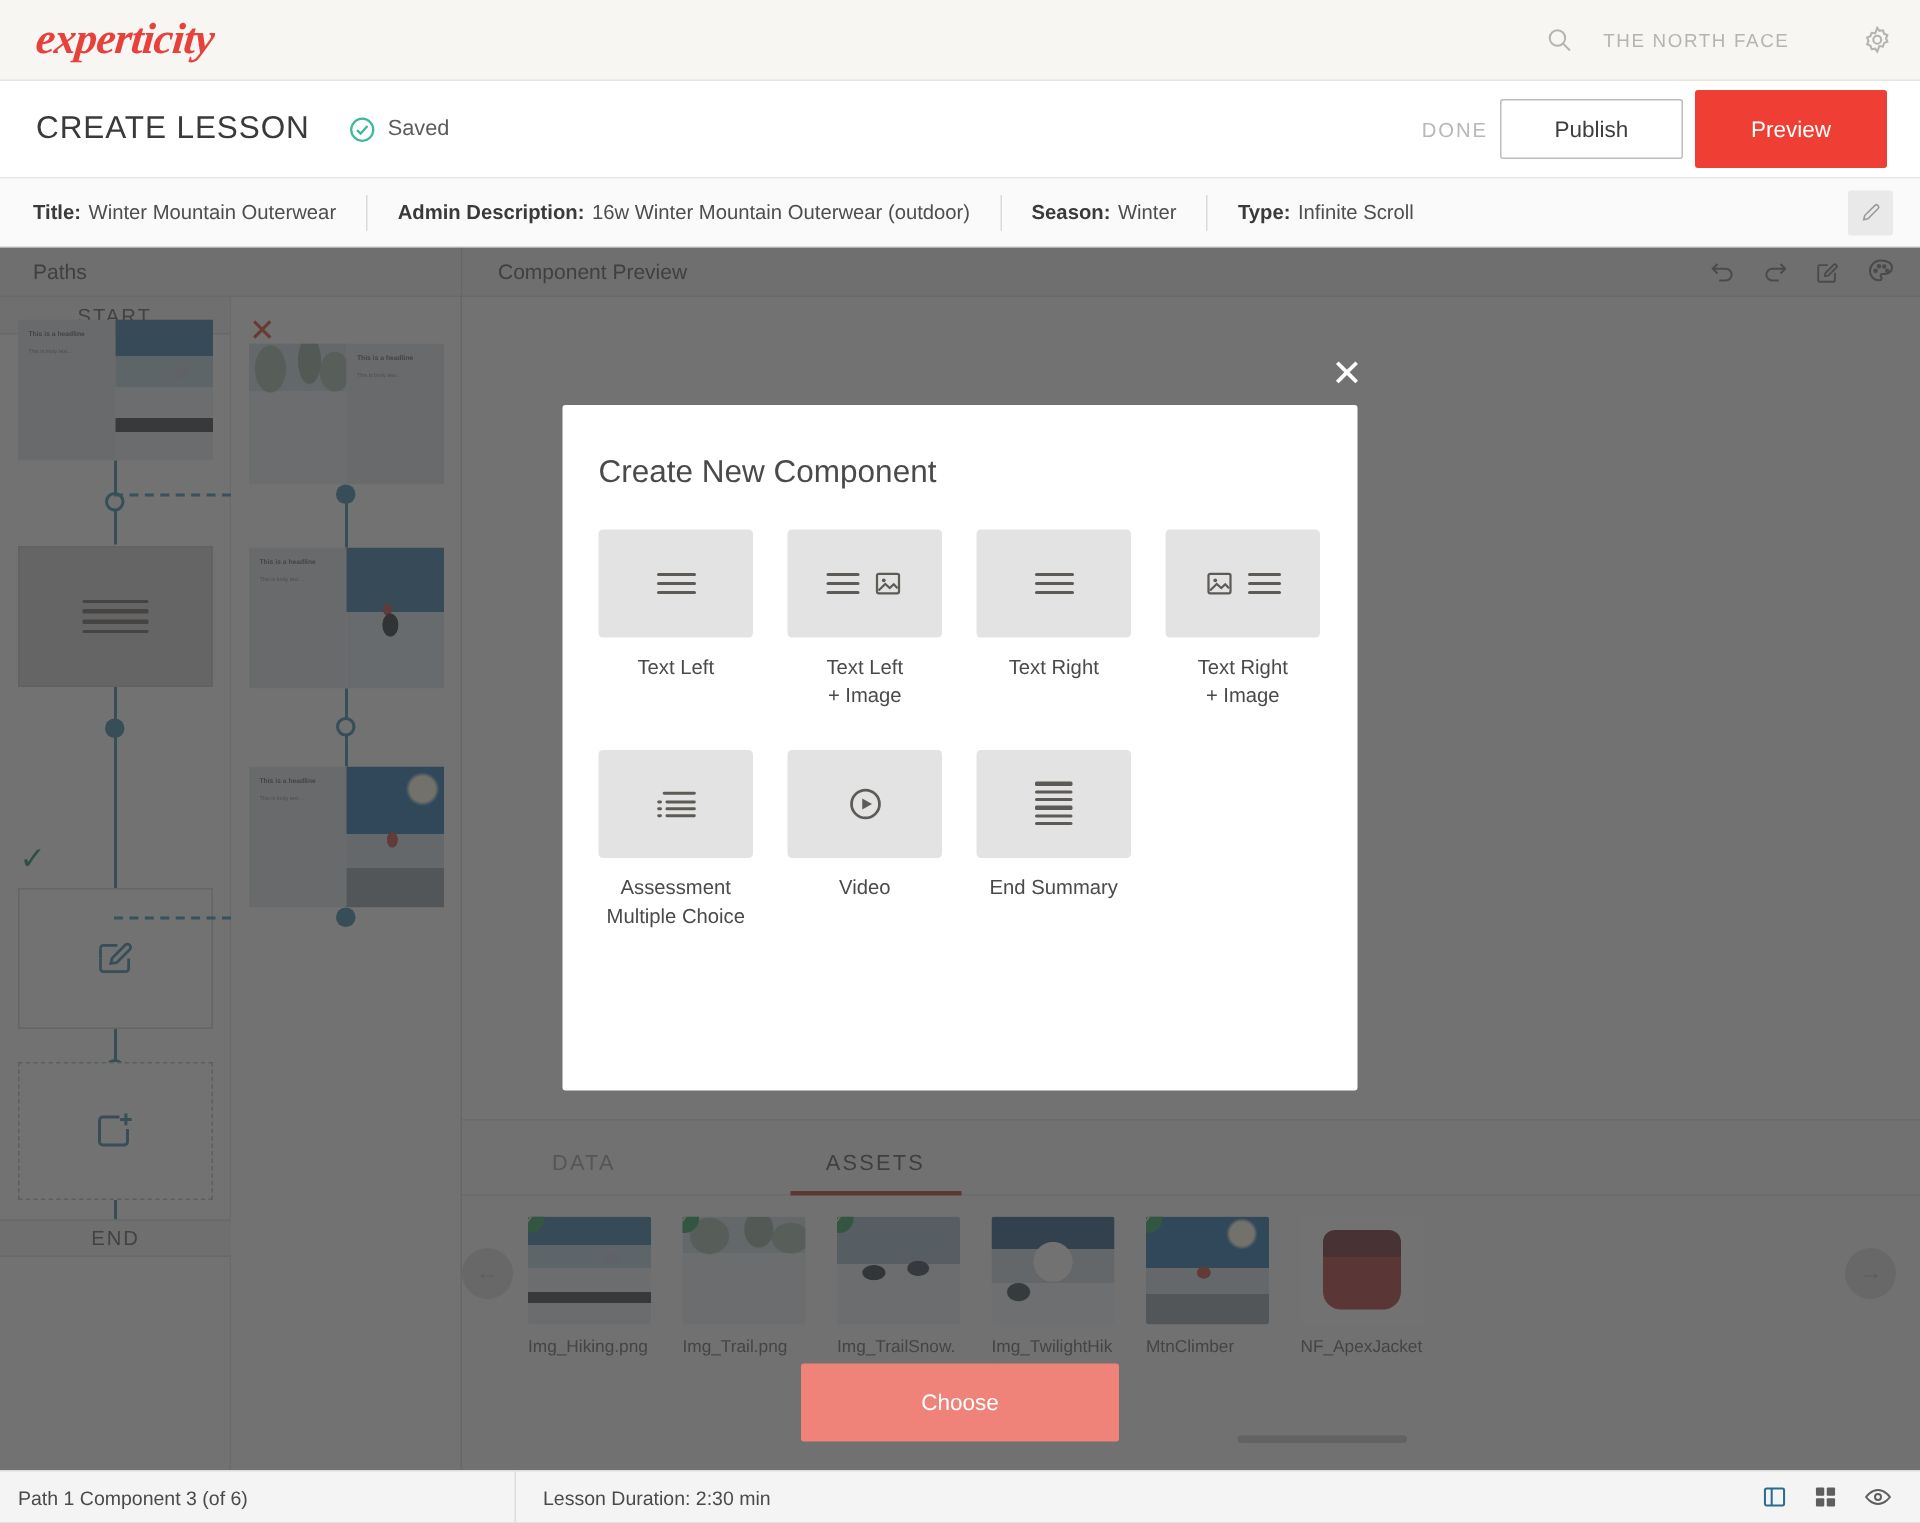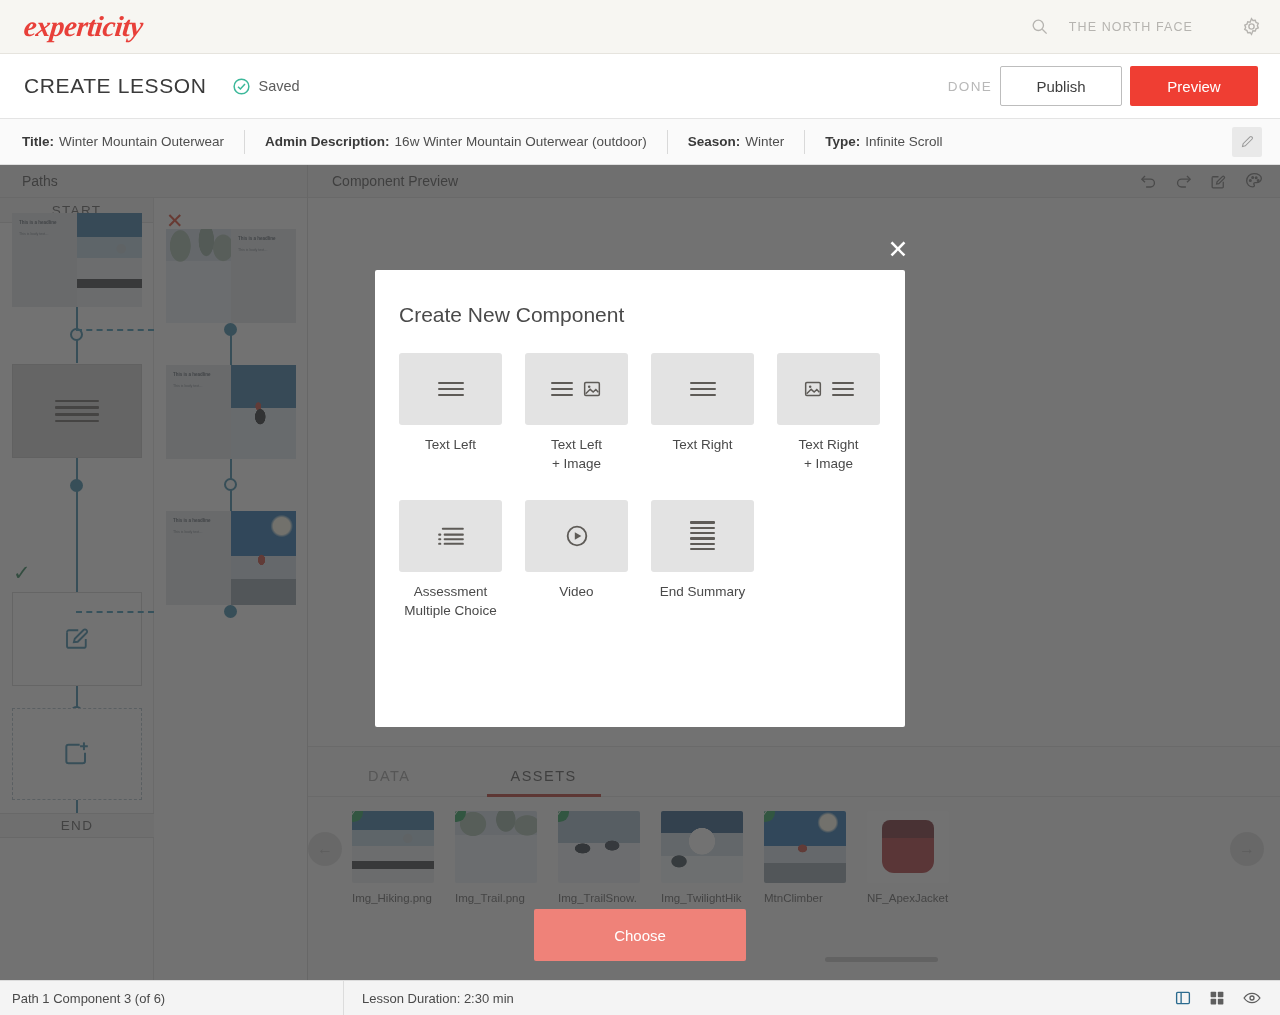--- a/index.html
+++ b/index.html
@@ -50,21 +50,21 @@
   .saved-text { font-size: 14.5px; color: #5c5c5c; }
   .act-right { margin-left: auto; margin-right: 22px; display: flex; align-items: center; gap: 8px; }
   .done-label { font-size: 13.5px; letter-spacing: 1.3px; color: #b8b8b8; text-transform: uppercase; }
   .btn-publish {
     width: 122px; height: 40px; background: #fff;
     border: 1px solid #bdbdbd; border-radius: 2px;
     font-size: 15px; color: #3d3d3d; cursor: pointer;
     font-family: "Liberation Sans", sans-serif;
   }
   .btn-preview {
-    width: 128px; height: 40px; background: #ef3e33;
+    width: 128px; height: 52px; background: #ef3e33;
     border: none; border-radius: 2px;
     font-size: 15px; color: #fff; cursor: pointer;
     font-family: "Liberation Sans", sans-serif;
   }
 
   
   .metabar {
     position: absolute; top: 119px; left: 0; width: 1280px; height: 46px;
     background: #fafafa; border-bottom: 1px solid #e0e0e0;
     display: flex; align-items: center; font-size: 13.5px; color: #4a4a4a;
@@ -139,21 +139,21 @@
   .canvas { height: 548px; background: #ffffff; }
 
   
   .assets-panel { position: absolute; left: 0; top: 581px; width: 972px; height: 234px; background: #fafafa; border-top: 1px solid #e2e2e2; }
   .tabs { height: 50px; display: flex; align-items: flex-end; border-bottom: 1px solid #e0e0e0; gap: 20px; }
   .tab {
     font-size: 14.5px; letter-spacing: 1.5px; color: #999;
     padding-bottom: 12px; cursor: pointer; position: relative;
   }
   .tab-data { margin-left: 60px; }
-  .tab-assets { margin-left: 80px; color: #4a4a4a; }
+  .tab-assets { margin-left: 120px; color: #4a4a4a; }
   .tab-assets::after {
     content: ""; position: absolute; left: -24px; right: -24px; bottom: -1px;
     height: 3px; background: #b32b22;
   }
   .assets-body { display: flex; padding: 14px 0 0 0; height: 184px; }
   .assets-left { width: 212px; padding-left: 17px; }
   .btn-browse {
     width: 120px; height: 32px; background: #e4e4e4; border: none; border-radius: 2px;
     font-size: 14px; color: #4a4a4a; cursor: pointer; font-family: "Liberation Sans", sans-serif;
   }

